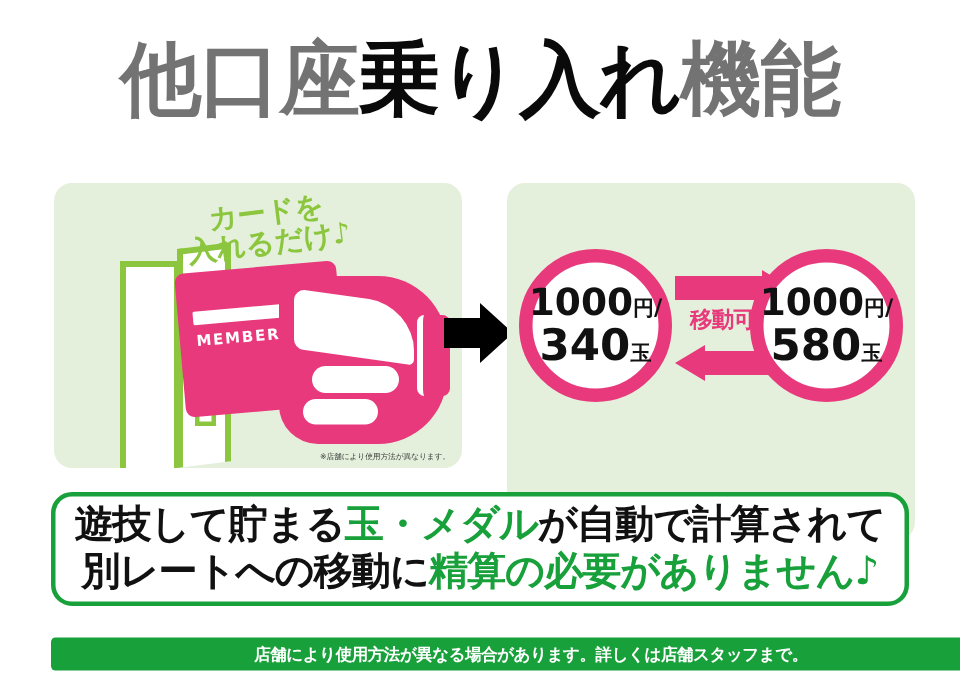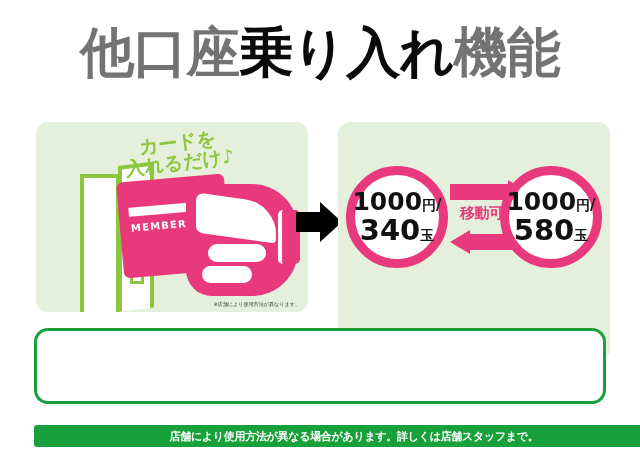--- a/index.html
+++ b/index.html
@@ -362,17 +362,19 @@
   </div>
   <div id="move-label">移動可能</div>
 
   <div class="rate-circle right">
     <div class="rate-line1"><span>1000</span><span class="rate-unit">円</span><span class="rate-slash">/</span></div>
     <div class="rate-line2"><span>580</span><span class="rate-unit">玉</span></div>
   </div>
 </div>
 
 <div id="message-box">
+  <div class="msg-line"><span class="t-black">遊技して貯まる</span><span class="t-green">玉・メダル</span><span class="t-black">が自動で計算されて</span></div>
+  <div class="msg-line"><span class="t-black">別レートへの移動に</span><span class="t-green">精算の必要がありません♪</span></div>
 </div>
 
 <div id="footer-bar">
   <div id="footer-text">店舗により使用方法が異なる場合があります。詳しくは店舗スタッフまで。</div>
 </div>
 
 </body></html>

